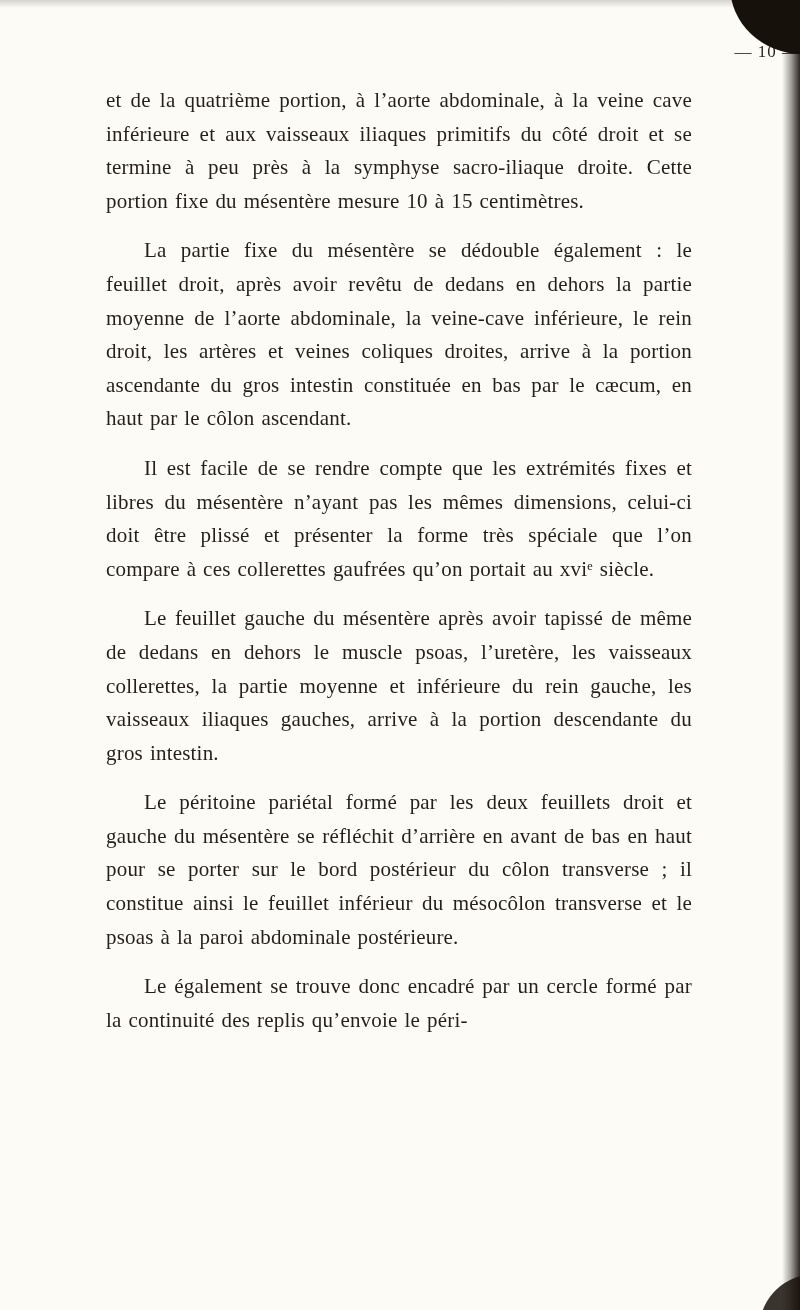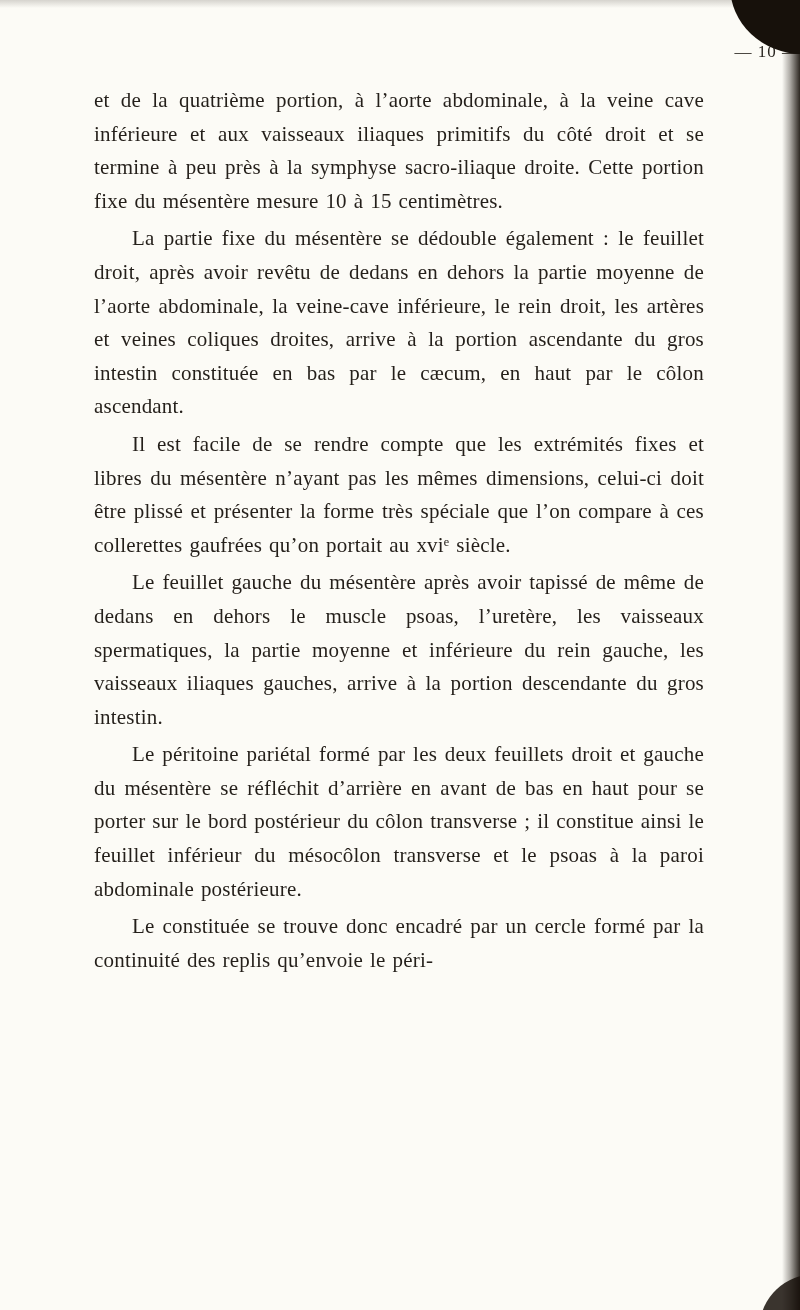--- a/index.html
+++ b/index.html
@@ -25,21 +25,21 @@
     text-align: right;
     padding-top: 42px;
     font-size: 17px;
     letter-spacing: 1px;
     color: #2b2722;
   }
   .text-block {
     margin: 22px 92px 0 90px;
   }
   .text-block p {
-    margin: 4px;
+    margin: 16px;
     font-size: 21px;
     line-height: 33.6px;
     text-align: justify;
     text-indent: 38px;
     color: #241f1a;
     letter-spacing: 0.2px;
     word-spacing: 1.5px;
   }
   .text-block p.no-indent {
     text-indent: 0;
@@ -88,23 +88,23 @@
 <body>
 
 <div class="page">
 
   <div class="page-number">— 10 —</div>
 
   <div class="text-block">
     <p class="no-indent">et de la quatrième portion, à l’aorte abdominale, à la veine cave inférieure et aux vaisseaux iliaques primitifs du côté droit et se termine à peu près à la symphyse sacro-iliaque droite. Cette portion fixe du mésentère mesure 10 à 15 centimètres.</p>
     <p>La partie fixe du mésentère se dédouble également : le feuillet droit, après avoir revêtu de dedans en dehors la partie moyenne de l’aorte abdominale, la veine-cave inférieure, le rein droit, les artères et veines coliques droites, arrive à la portion ascendante du gros intestin constituée en bas par le cæcum, en haut par le côlon ascendant.</p>
     <p>Il est facile de se rendre compte que les extrémités fixes et libres du mésentère n’ayant pas les mêmes dimensions, celui-ci doit être plissé et présenter la forme très spéciale que l’on compare à ces collerettes gaufrées qu’on portait au xviᵉ siècle.</p>
-    <p>Le feuillet gauche du mésentère après avoir tapissé de même de dedans en dehors le muscle psoas, l’uretère, les vaisseaux spermatiques, la partie moyenne et inférieure du rein gauche, les vaisseaux iliaques gauches, arrive à la portion descendante du gros intestin.</p>
+    <p>Le feuillet gauche du mésentère après avoir tapissé de même de dedans en dehors le muscle psoas, l’uretère, les vaisseaux collerettes, la partie moyenne et inférieure du rein gauche, les vaisseaux iliaques gauches, arrive à la portion descendante du gros intestin.</p>
     <p>Le péritoine pariétal formé par les deux feuillets droit et gauche du mésentère se réfléchit d’arrière en avant de bas en haut pour se porter sur le bord postérieur du côlon transverse ; il constitue ainsi le feuillet inférieur du mésocôlon transverse et le psoas à la paroi abdominale postérieure.</p>
-    <p>Le constituée se trouve donc encadré par un cercle formé par la continuité des replis qu’envoie le péri-</p>
+    <p>Le également se trouve donc encadré par un cercle formé par la continuité des replis qu’envoie le péri-</p>
   </div>
 
   <div class="scan-top-shade"></div>
   <div class="scan-edge-right"></div>
   <div class="scan-corner-tr"></div>
   <div class="scan-corner-br"></div>
 
 </div>
 
 </body></html>

